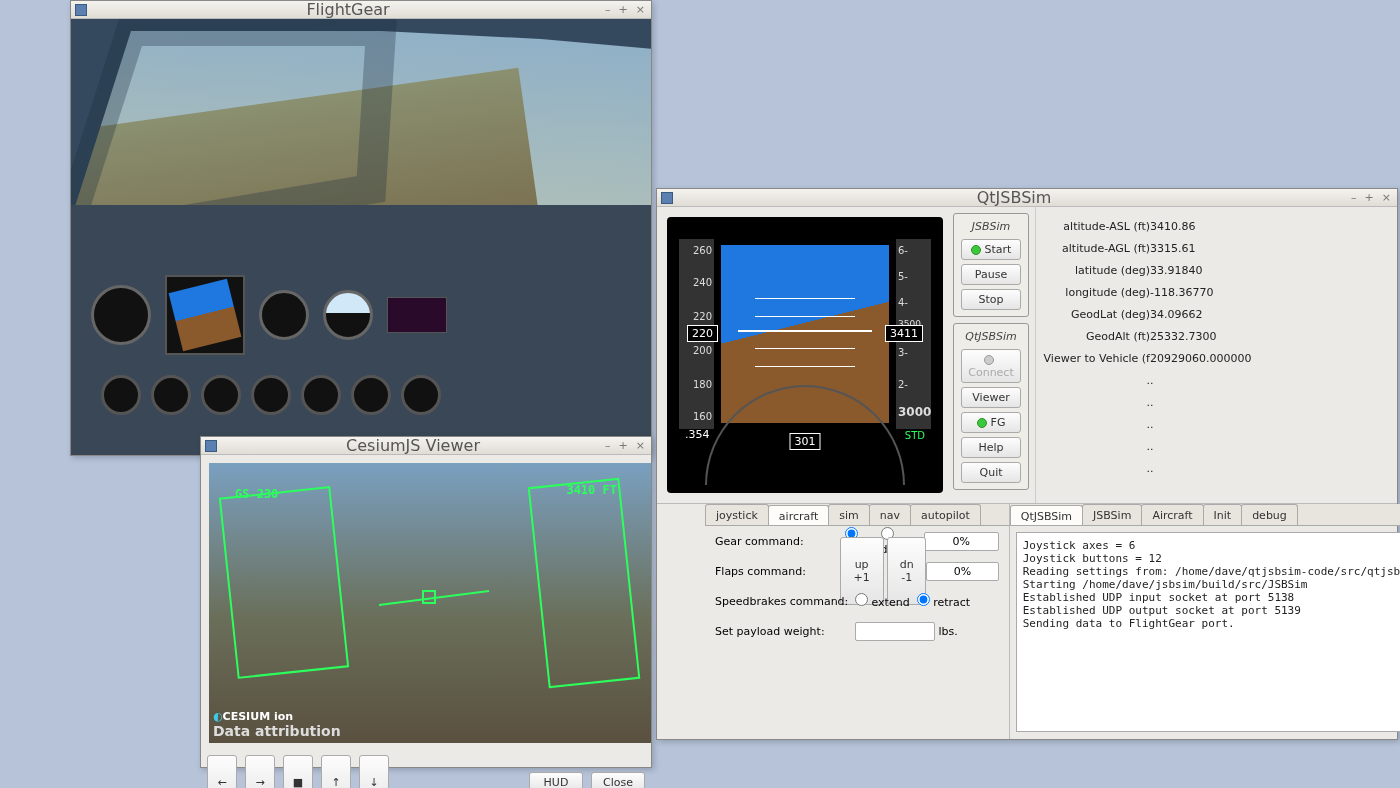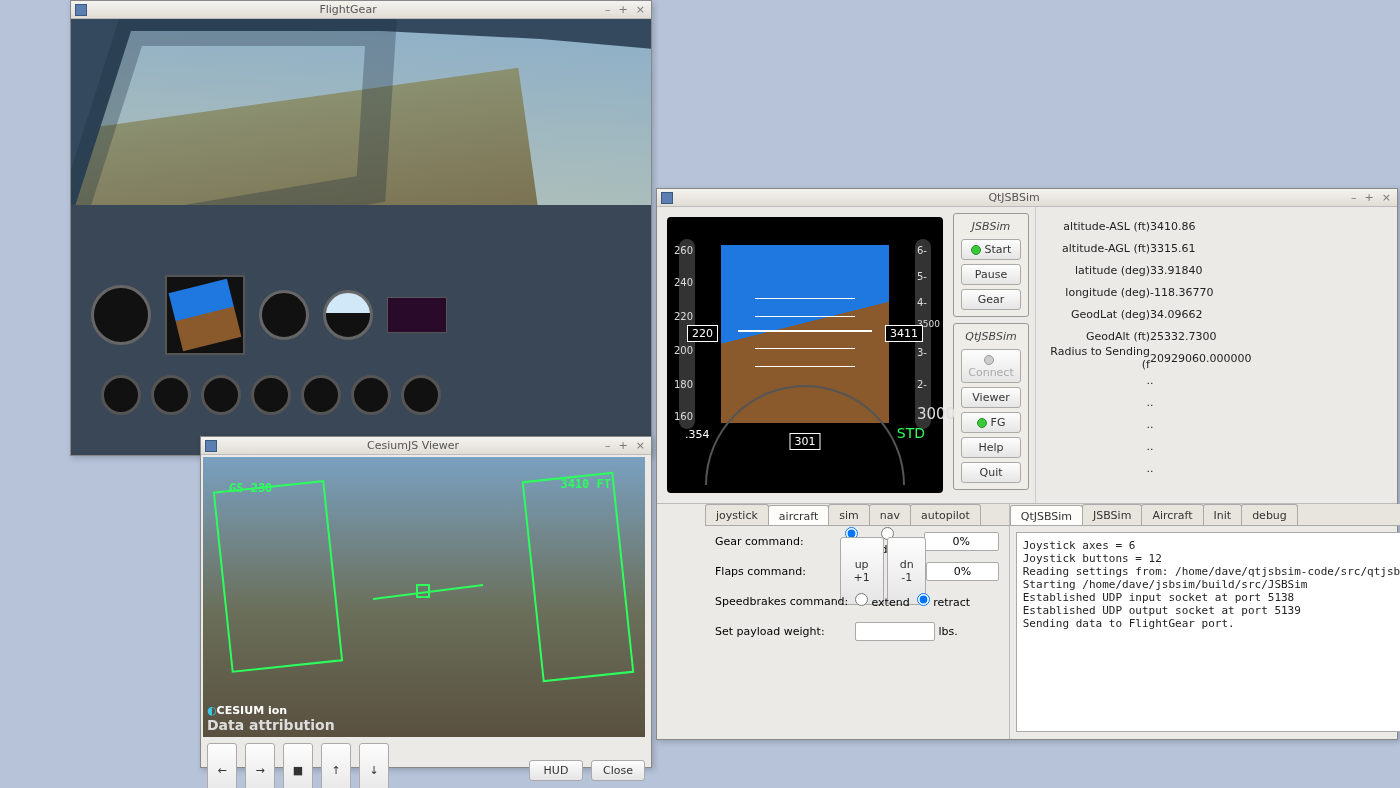--- a/index.html
+++ b/index.html
@@ -2,37 +2,37 @@
 <html><head>
 <meta charset="utf-8">
 <style>
 * { box-sizing: border-box; margin: 0; padding: 0; font-family: "DejaVu Sans", Arial, sans-serif; font-size: 11px; }
 body { background: #b6c3d9; width: 1400px; height: 788px; position: relative; overflow: hidden; }
 
 
 .window { position: absolute; background: #eceae6; border: 1px solid #888; box-shadow: 2px 2px 6px rgba(0,0,0,0.2); }
 .titlebar { height: 18px; background: linear-gradient(#f5f3ef, #e0ddd6); border-bottom: 1px solid #bbb; display: flex; align-items: center; padding: 0 4px; color: #555; }
 .titlebar .icon { width: 12px; height: 12px; background: #5a7fb0; margin-right: 6px; border: 1px solid #3a5a80; }
-.titlebar .title { flex: 1; text-align: center; font-size: 11px; }
+.titlebar .title { flex: 1; text-align: center; font-size: 16px; }
 .titlebar .ctrls { display: flex; gap: 4px; color: #777; }
 .titlebar .ctrls span { cursor: pointer; padding: 0 2px; }
 
 
 .btn { display:inline-block; border:1px solid #aaa; border-radius:3px; background:linear-gradient(#fdfdfd,#e5e5e5); padding:3px 10px; text-align:center; cursor:pointer; color:#333; min-width:54px;}
 .btn.small { min-width:30px; padding:20px 6px;}
 .dot-green { display:inline-block; width:10px; height:10px; border-radius:50%; background:#3ac93a; border:1px solid #2a902a; margin-right:4px; vertical-align:middle;}
 .dot-grey { display:inline-block; width:10px; height:10px; border-radius:50%; background:#ccc; border:1px solid #999; margin-right:4px; vertical-align:middle;}
 
 
 #fgwin { left:70px; top:0; width:582px; height:456px; }
 #fgcanvas { width:100%; height:calc(100% - 18px); background:#4a5968; position:relative; overflow:hidden;}
 
 
 #cesiumwin { left:200px; top:436px; width:452px; height:332px; }
-#cesiumcanvas { margin:2px; width:calc(100% - 8px); height:280px; background:linear-gradient(#7aa0c0 0%, #6a6f5a 55%, #5a5040 100%); position:relative; overflow:hidden;}
+#cesiumcanvas { margin:8px; width:calc(100% - 8px); height:280px; background:linear-gradient(#7aa0c0 0%, #6a6f5a 55%, #5a5040 100%); position:relative; overflow:hidden;}
 #cesiumcanvas .hud-text { position:absolute; color:#2cff5c; font-family:monospace; font-size:12px; font-weight:bold;}
 
 
 #qtwin { left:656px; top:188px; width:742px; height:552px; }
 #qtbody { display:flex; flex-direction:column; width:100%; height:calc(100% - 18px); }
 #qt-top { display:flex; height:296px; }
 #qt-pfd-wrap { width:290px; padding:10px; }
 #qt-pfd { width:276px; height:276px; background:#000; border-radius:4px; position:relative; color:#fff; font-family:monospace;}
 #qt-ctrl { width:88px; padding:6px 0; display:flex; flex-direction:column; align-items:center; gap:6px;}
 .ctrl-box { border:1px solid #999; border-radius:3px; background:#efede8; width:76px; display:flex; flex-direction:column; align-items:center; gap:4px; padding:6px 4px;}
@@ -51,21 +51,21 @@
 #qt-bottom { flex:1; display:flex; border-top:1px solid #bbb;}
 #qt-aircraft-panel { width:338px; padding:0;margin-left:48px; }
 #qt-log-panel { flex:1; padding:0; border-left:1px solid #bbb;}
 .form-row { display:flex; align-items:center; height:30px; padding:0 10px;}
 .form-row .lbl { width:140px; }
 input[type=text] { border:1px solid #aaa; border-radius:2px; padding:2px 4px; background:#fff;}
 .pct { width:80px; text-align:center; border:1px solid #aaa; border-radius:2px; padding:2px 4px; background:#fff; display:inline-block;}
 #logbox { margin:6px; height:200px; border:1px solid #aaa; background:#fff; padding:6px; font-family:monospace; font-size:11px; white-space:pre; overflow:auto; color:#222;}
 
 
-.tape { position:absolute; top:22px; width:16px; height:190px; background:#333;border-radius:12px; }
+.tape { position:absolute; top:22px; width:35px; height:190px; background:#333; }
 .tape.left { left:12px;}
 .tape.right { right:12px;}
 .tape .tick { position:absolute; right:2px; color:#ddd; font-size:10px;}
 .tape.right .tick { left:2px; right:auto;}
 .readout { position:absolute; background:#000; border:1px solid #fff; padding:1px 4px; font-size:11px; color:#fff;}
 .adi { position:absolute; left:54px; top:28px; width:168px; height:178px; overflow:hidden; }
 .adi .sky { position:absolute; inset:0; background:linear-gradient(180deg,#1e78e0 0,#1e78e0 48%,#8a5a2c 48%,#8a5a2c 100%); transform:rotate(-14deg) translateY(-6px) scale(1.4);}
 .adi .pitchline { position:absolute; left:20%; width:60%; border-top:1px solid #fff; color:#fff; font-size:9px;}
 .hdg { position:absolute; bottom:8px; left:50%; transform:translateX(-50%); width:200px; height:50px;}
 .hdg .arc { position:absolute; bottom:0; left:0; width:200px; height:100px; border:2px solid #555; border-radius:100px 100px 0 0; border-bottom:none;}
@@ -184,39 +184,39 @@
             <div class="tick" style="top:140px">180</div>
             <div class="tick" style="top:172px">160</div>
           </div>
           <div class="tape right">
             <div class="tick" style="top:6px">6-</div>
             <div class="tick" style="top:32px">5-</div>
             <div class="tick" style="top:58px">4-</div>
             <div class="tick" style="top:80px;font-size:9px;">3500</div>
             <div class="tick" style="top:108px">3-</div>
             <div class="tick" style="top:140px">2-</div>
-            <div class="tick" style="top:166px;font-size:15px;">3000</div>
+            <div class="tick" style="top:166px;font-size:12px;font-weight:bold;">3000</div>
           </div>
           <div class="readout" style="left:20px; top:108px;">220</div>
           <div class="readout" style="right:20px; top:108px;">3411</div>
           <div style="position:absolute;left:18px;bottom:52px;font-size:11px;">.354</div>
-          <div style="position:absolute;right:18px;bottom:52px;color:#2cff5c;font-size:14px;">STD</div>
+          <div style="position:absolute;right:18px;bottom:52px;color:#2cff5c;font-size:10px;">STD</div>
           <div class="hdg">
             <div class="arc"></div>
             <div class="readout" style="left:50%;top:-2px;transform:translateX(-50%);">301</div>
           </div>
         </div>
       </div>
 
       <div id="qt-ctrl">
         <div class="ctrl-box">
           <div class="lbl">JSBSim</div>
           <span class="btn"><span class="dot-green"></span><span>Start</span></span>
           <span class="btn">Pause</span>
-          <span class="btn">Gear</span>
+          <span class="btn">Stop</span>
         </div>
         <div class="ctrl-box">
           <div class="lbl">QtJSBSim</div>
           <span class="btn" style="color:#aaa"><span class="dot-grey"></span><span>Connect</span></span>
           <span class="btn">Viewer</span>
           <span class="btn"><span class="dot-green"></span><span>FG</span></span>
           <span class="btn">Help</span>
           <span class="btn">Quit</span>
         </div>
       </div>
@@ -241,21 +241,21 @@
             </div>
             <div class="datarow">
               <div class="k">GeodLat (deg)</div>
               <div class="v">34.09662</div>
             </div>
             <div class="datarow">
               <div class="k">GeodAlt (ft)</div>
               <div class="v">25332.7300</div>
             </div>
             <div class="datarow">
-              <div class="k">Radius to Sending (f</div>
+              <div class="k">Viewer to Vehicle (f</div>
               <div class="v">20929060.000000</div>
             </div>
             <div class="datarow">
               <div class="k">.</div>
               <div class="v">.</div>
             </div>
             <div class="datarow">
               <div class="k">.</div>
               <div class="v">.</div>
             </div>

